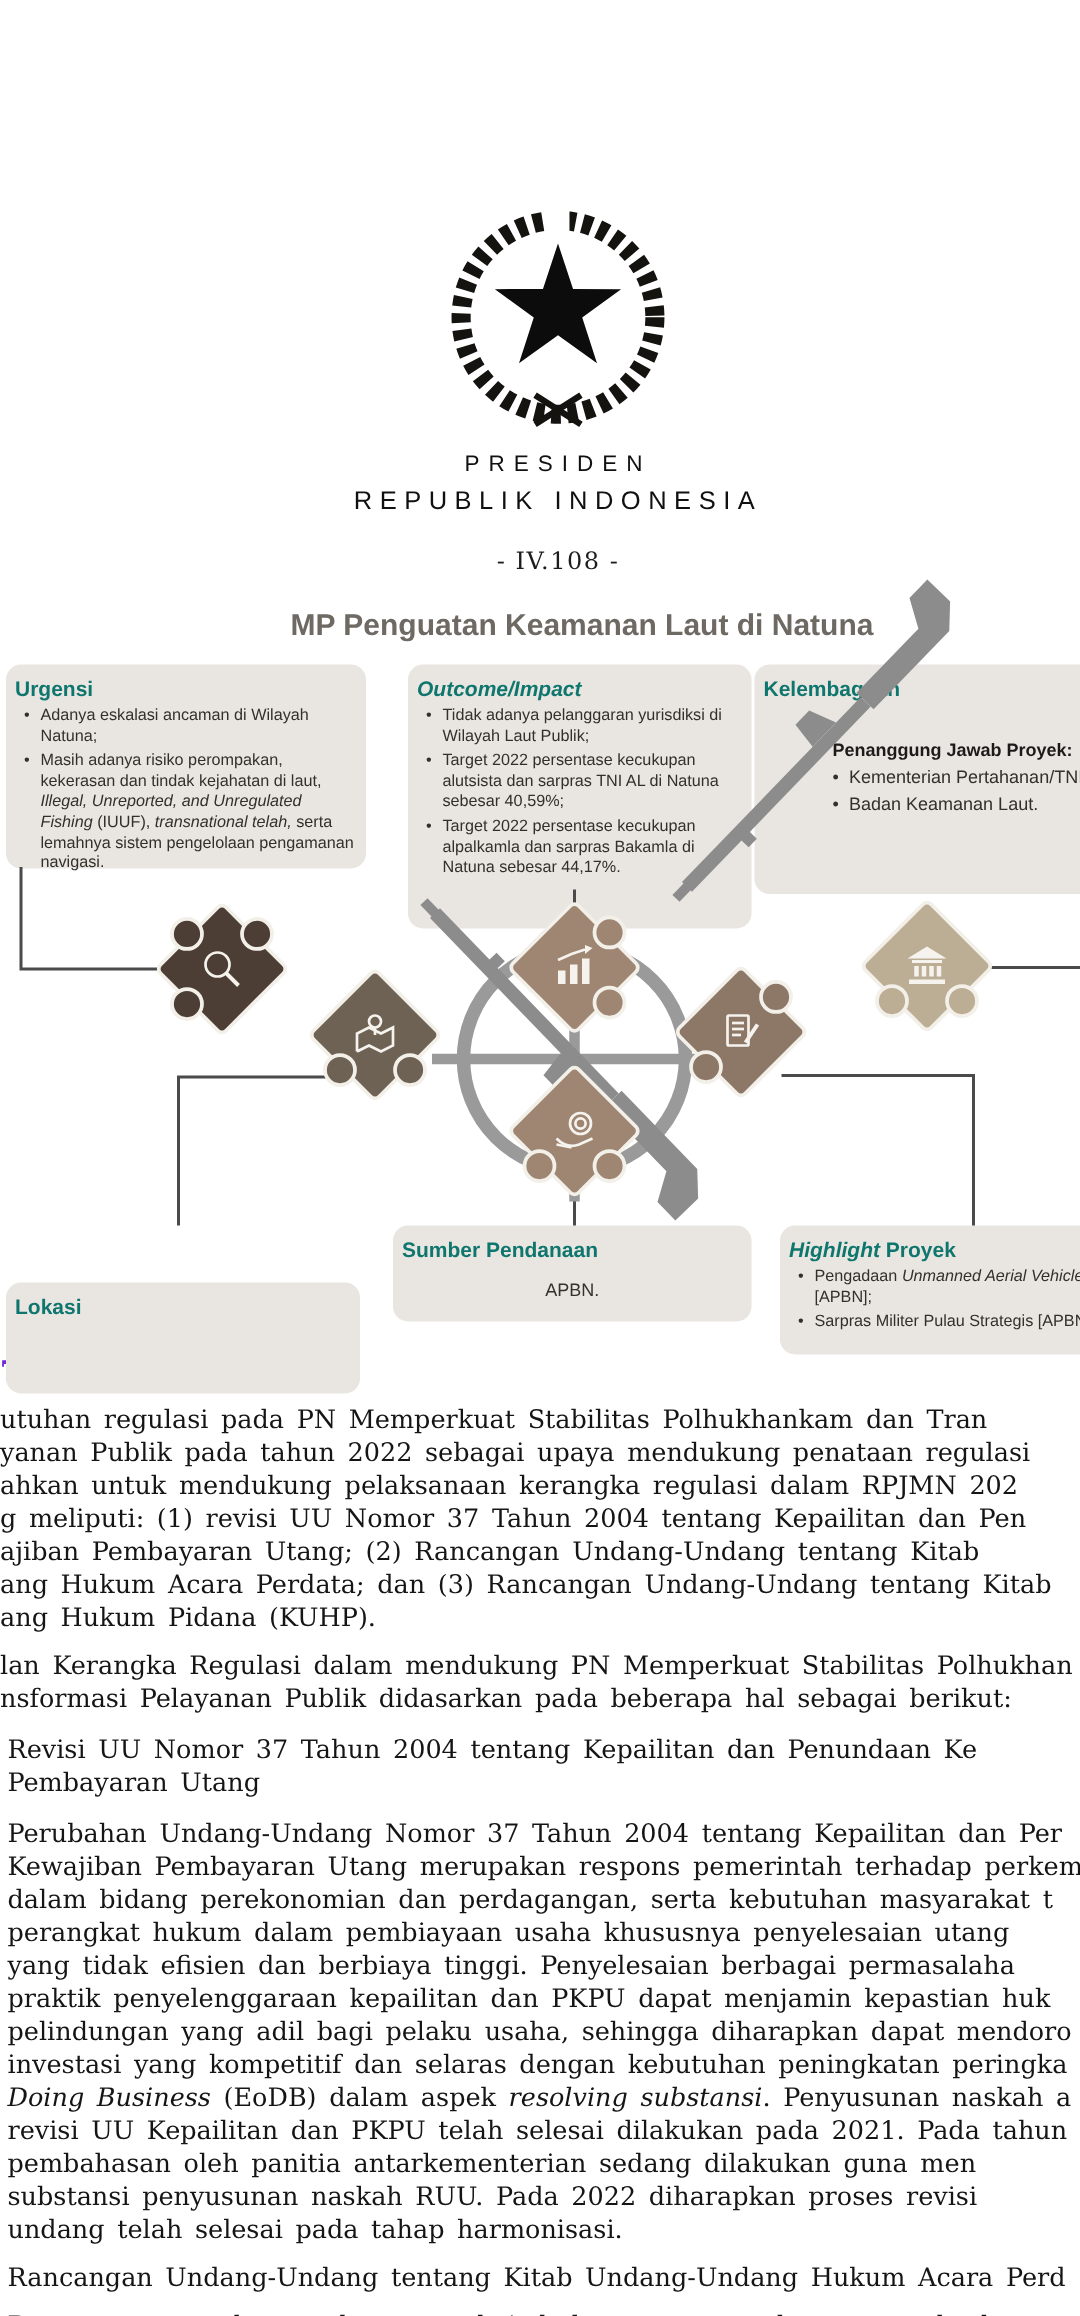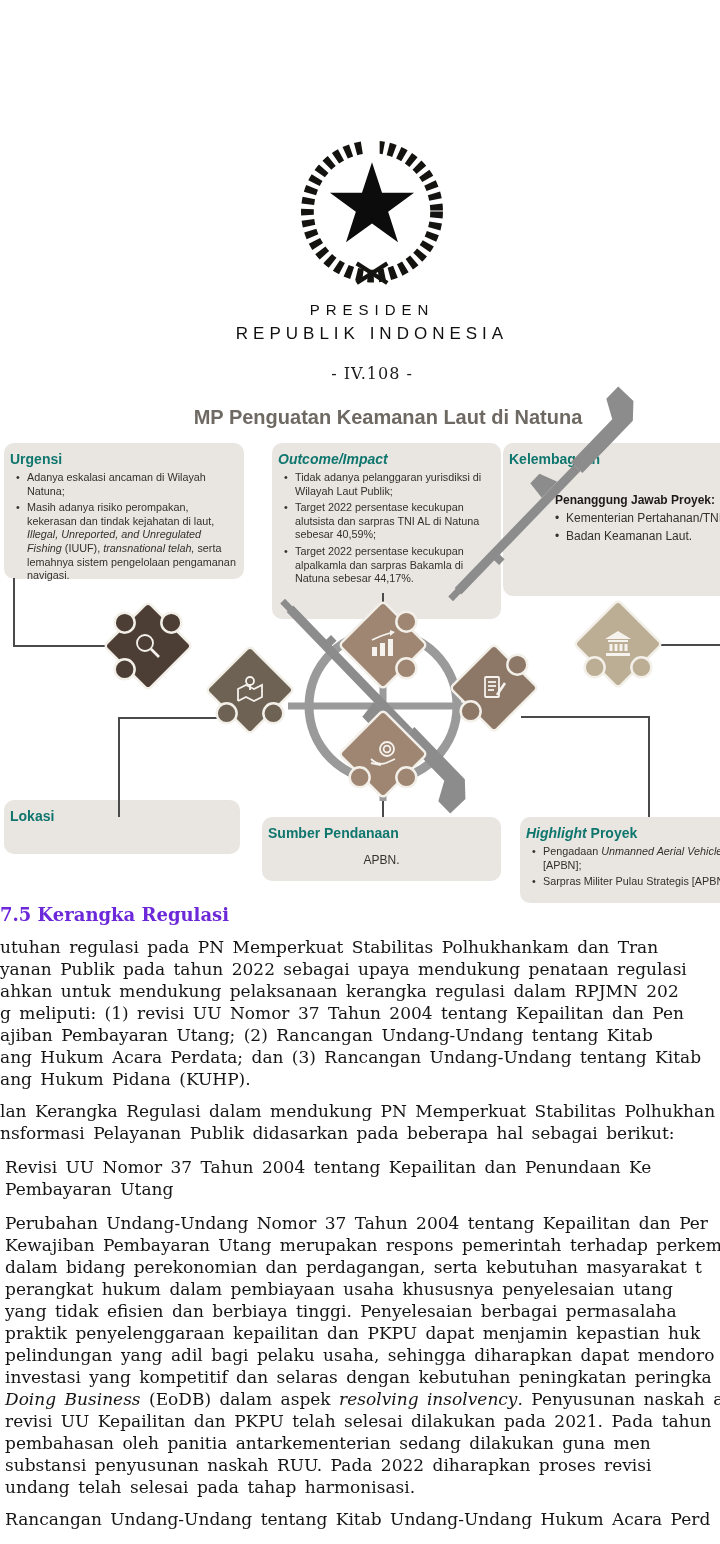--- a/index.html
+++ b/index.html
@@ -93,21 +93,21 @@
           <span class="dot">•</span>
         <span>Kementerian Pertahanan/TNI AL;</span>
         </li>
       <li>
           <span class="dot">•</span>
         <span>Badan Keamanan Laut.</span>
         </li>
     </ul>
   </div>
 
-  <div class="ibox" style="left:4px;top:800px;width:236px;height:54px;">
+  <div class="ibox" style="left:4px;top:855px;width:236px;height:74px;">
     <div class="btitle">Lokasi</div>
   </div>
 
   <div class="ibox" style="left:262px;top:817px;width:239px;height:64px;">
     <div class="btitle">Sumber Pendanaan</div>
     <div class="ctr" style="margin-top:12px;">APBN.</div>
   </div>
 
   <div class="ibox" style="left:520px;top:817px;width:232px;height:86px;">
     <div class="btitle" style="width:200px;"><span class="it">Highlight</span><span> Proyek</span></div>
@@ -262,21 +262,21 @@
     <div class="bl ind">Pembayaran Utang</div>
 
     <div class="bl g12 ind">Perubahan Undang-Undang Nomor 37 Tahun 2004 tentang Kepailitan dan Per</div>
     <div class="bl ind">Kewajiban Pembayaran Utang merupakan respons pemerintah terhadap perkem</div>
     <div class="bl ind">dalam bidang perekonomian dan perdagangan, serta kebutuhan masyarakat t</div>
     <div class="bl ind">perangkat hukum dalam pembiayaan usaha khususnya penyelesaian utang</div>
     <div class="bl ind">yang tidak efisien dan berbiaya tinggi. Penyelesaian berbagai permasalaha</div>
     <div class="bl ind">praktik penyelenggaraan kepailitan dan PKPU dapat menjamin kepastian huk</div>
     <div class="bl ind">pelindungan yang adil bagi pelaku usaha, sehingga diharapkan dapat mendoro</div>
     <div class="bl ind">investasi yang kompetitif dan selaras dengan kebutuhan peningkatan peringka</div>
-    <div class="bl ind"><span class="it">Doing Business</span><span> (EoDB) dalam aspek </span><span class="it">resolving insolvency</span><span>. Penyusunan naskah a</span></div>
+    <div class="bl ind"><span class="it">Doing Business</span><span> (EoDB) dalam aspek </span><span class="it">resolving substansi</span><span>. Penyusunan naskah a</span></div>
     <div class="bl ind">revisi UU Kepailitan dan PKPU telah selesai dilakukan pada 2021. Pada tahun i</div>
     <div class="bl ind">pembahasan oleh panitia antarkementerian sedang dilakukan guna men</div>
     <div class="bl ind">substansi penyusunan naskah RUU. Pada 2022 diharapkan proses revisi</div>
     <div class="bl ind">undang telah selesai pada tahap harmonisasi.</div>
 
     <div class="bl g10 ind">Rancangan Undang-Undang tentang Kitab Undang-Undang Hukum Acara Perd</div>
     <div class="bl g10 ind">Peraturan perundang-undangan terkait hukum acara perdata yang ada dan</div>
   </div>
 
 </div>

